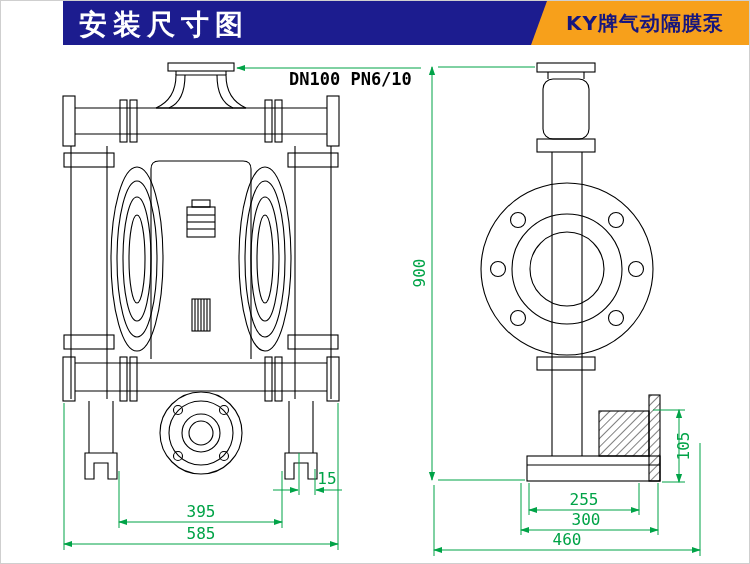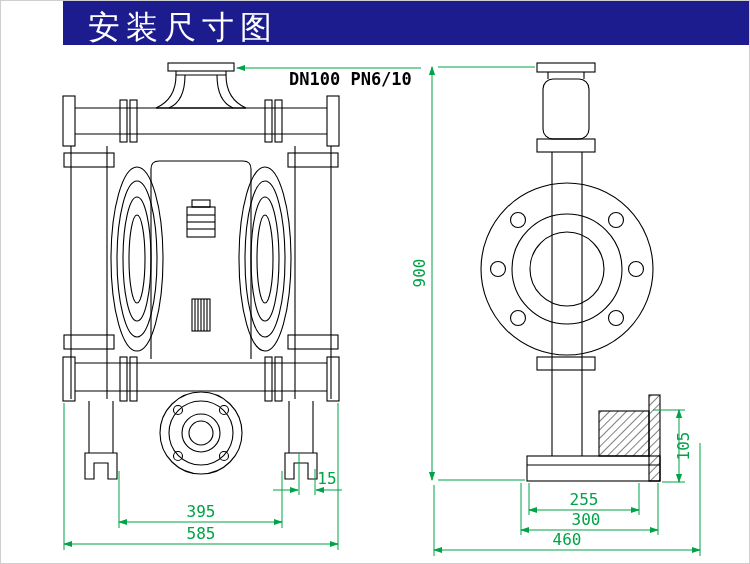--- a/index.html
+++ b/index.html
@@ -11,22 +11,22 @@
   }
   html,body{margin:0;padding:0;background:#ffffff;}
   .page{
     position:relative;width:750px;height:564px;background:#ffffff;
     border:1px solid #cfcfcf;box-sizing:border-box;overflow:hidden;
     font-family:"DejaVu Sans",sans-serif;
   }
   .header{position:absolute;top:0;left:0;width:100%;height:47px;background:#ffffff;z-index:2;}
   .header-bar{position:absolute;left:62px;top:0;right:0;height:44px;background:var(--header_bar);}
   .page-title{
-    position:absolute;left:78px;top:5px;color:#ffffff;font-size:32px;font-weight:normal;
-    letter-spacing:6px;white-space:nowrap;margin-left:9px;
+    position:absolute;left:78px;top:5px;color:#ffffff;font-size:28px;font-weight:bold;
+    letter-spacing:6px;white-space:nowrap;
   }
   .badge{
     position:absolute;right:0;top:0;width:218px;height:44px;background:var(--badge_bg);
     clip-path:polygon(16px 0,100% 0,100% 100%,0 100%);
     display:flex;align-items:center;justify-content:center;
   }
   .badge-text{color:var(--badge_text);font-size:20px;font-weight:bold;letter-spacing:1px;padding-left:10px;white-space:nowrap;}
   svg{position:absolute;top:0;left:0;z-index:1;}
   .ln{stroke:var(--ink);stroke-width:1.1;fill:none;}
   .hatched{stroke:var(--ink);stroke-width:1.1;fill:url(#hatch);}
@@ -36,20 +36,23 @@
   .mfill{fill:var(--dim);}
 </style>
 </head>
 <body>
 
 <div class="page">
 
   <div class="header">
     <div class="header-bar"></div>
     <div class="page-title">安装尺寸图</div>
+    <div class="badge">
+      <span class="badge-text">KY牌气动隔膜泵</span>
+    </div>
   </div>
 
   <svg width="750" height="564" viewBox="0 0 750 564">
     <defs>
       <pattern id="hatch" width="6" height="6" patternUnits="userSpaceOnUse" patternTransform="rotate(45)">
         <line x1="0" y1="0" x2="0" y2="6" stroke="#000000" stroke-width="1"></line>
       </pattern>
       <marker id="arr" viewBox="0 0 10 10" refX="9" refY="5" markerWidth="9" markerHeight="9" orient="auto-start-reverse">
         <path d="M0,1.5 L10,5 L0,8.5 Z" class="mfill"></path>
       </marker>

